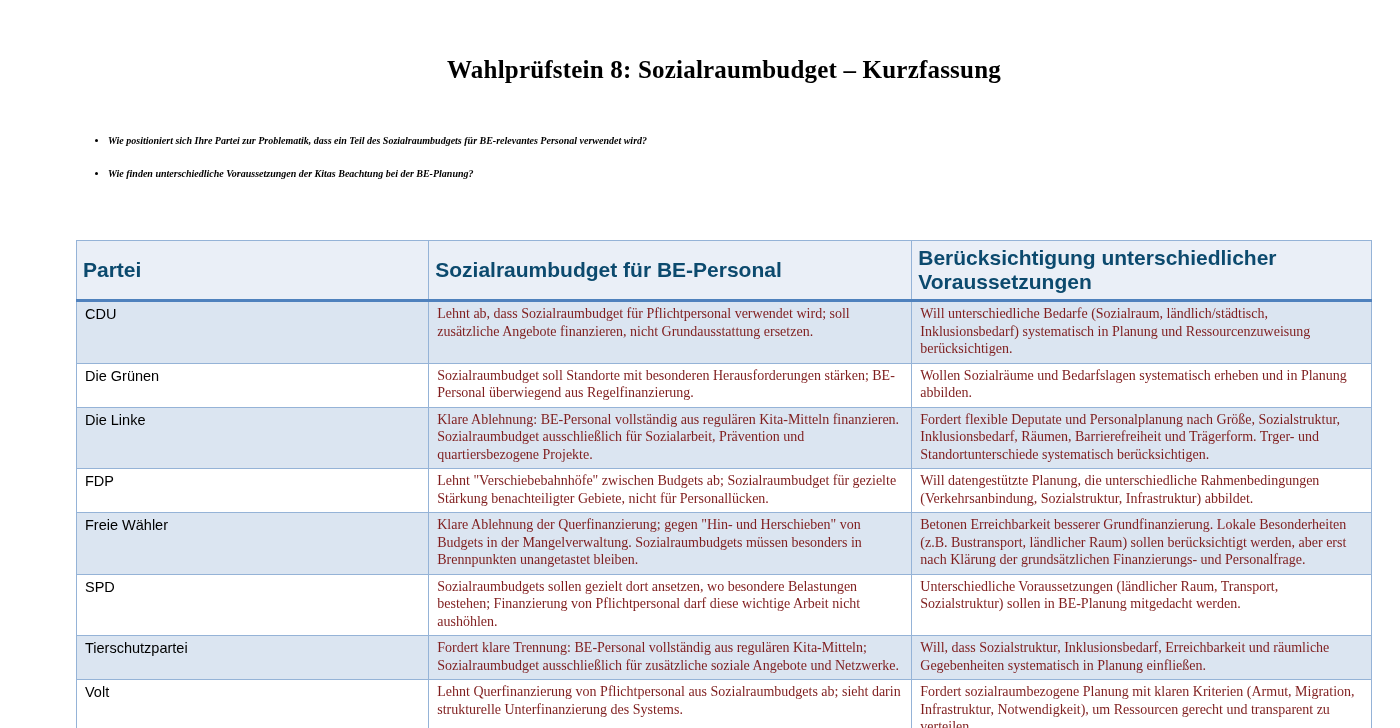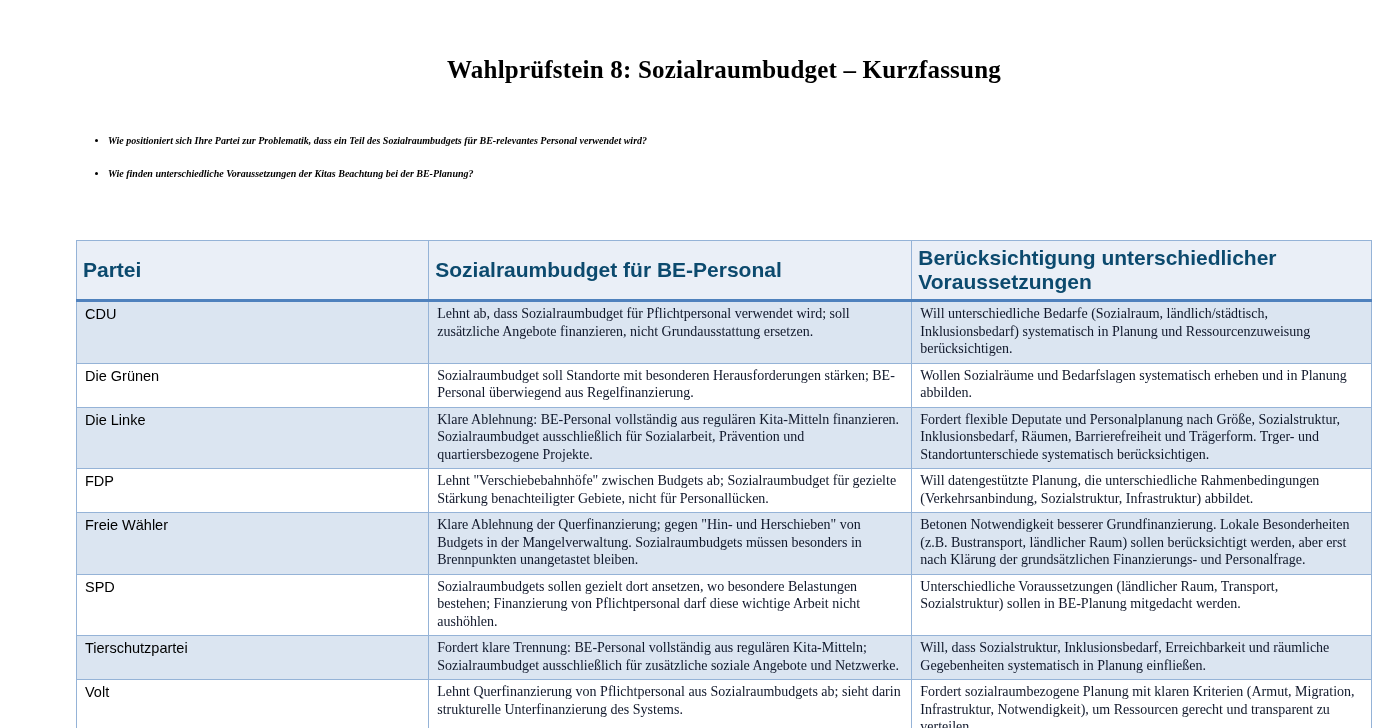--- a/index.html
+++ b/index.html
@@ -58,21 +58,21 @@
     text-align: left;
     padding: 5px 6px;
   }
 
   table.party-table td {
     border: 1px solid #95b3d7;
     vertical-align: top;
     padding: 3px 8px 5px 8px;
     font-size: 14px;
     line-height: 17.5px;
-    color: #0f172a;
+    color: #7f1d1d;
   }
   table.party-table td.party {
     font-family: "Liberation Sans", sans-serif;
     font-weight: normal;
     font-size: 14.5px;
     color: #000;
     padding-top: 4px;
   }
   table.party-table tbody tr:nth-child(odd) td { background: #dbe5f1; }
   table.party-table tbody tr:nth-child(even) td { background: #ffffff; }
@@ -119,21 +119,21 @@
         <td>Fordert flexible Deputate und Personalplanung nach Größe, Sozialstruktur, Inklusionsbedarf, Räumen, Barrierefreiheit und Trägerform. Trger- und Standortunterschiede systematisch berücksichtigen.</td>
       </tr>
       <tr>
         <td class="party">FDP</td>
         <td>Lehnt "Verschiebebahnhöfe" zwischen Budgets ab; Sozialraumbudget für gezielte Stärkung benachteiligter Gebiete, nicht für Personallücken.</td>
         <td>Will datengestützte Planung, die unterschiedliche Rahmenbedingungen (Verkehrsanbindung, Sozialstruktur, Infrastruktur) abbildet.</td>
       </tr>
       <tr>
         <td class="party">Freie Wähler</td>
         <td>Klare Ablehnung der Querfinanzierung; gegen "Hin- und Herschieben" von Budgets in der Mangelverwaltung. Sozialraumbudgets müssen besonders in Brennpunkten unangetastet bleiben.</td>
-        <td>Betonen Notwendigkeit besserer Grundfinanzierung. Lokale Besonderheiten (z.B. Bustransport, ländlicher Raum) sollen berücksichtigt werden, aber erst nach Klärung der grundsätzlichen Finanzierungs- und Personalfrage.</td>
+        <td>Betonen Erreichbarkeit besserer Grundfinanzierung. Lokale Besonderheiten (z.B. Bustransport, ländlicher Raum) sollen berücksichtigt werden, aber erst nach Klärung der grundsätzlichen Finanzierungs- und Personalfrage.</td>
       </tr>
       <tr>
         <td class="party">SPD</td>
         <td>Sozialraumbudgets sollen gezielt dort ansetzen, wo besondere Belastungen bestehen; Finanzierung von Pflichtpersonal darf diese wichtige Arbeit nicht aushöhlen.</td>
         <td>Unterschiedliche Voraussetzungen (ländlicher Raum, Transport, Sozialstruktur) sollen in BE-Planung mitgedacht werden.</td>
       </tr>
       <tr>
         <td class="party">Tierschutzpartei</td>
         <td>Fordert klare Trennung: BE-Personal vollständig aus regulären Kita-Mitteln; Sozialraumbudget ausschließlich für zusätzliche soziale Angebote und Netzwerke.</td>
         <td>Will, dass Sozialstruktur, Inklusionsbedarf, Erreichbarkeit und räumliche Gegebenheiten systematisch in Planung einfließen.</td>

